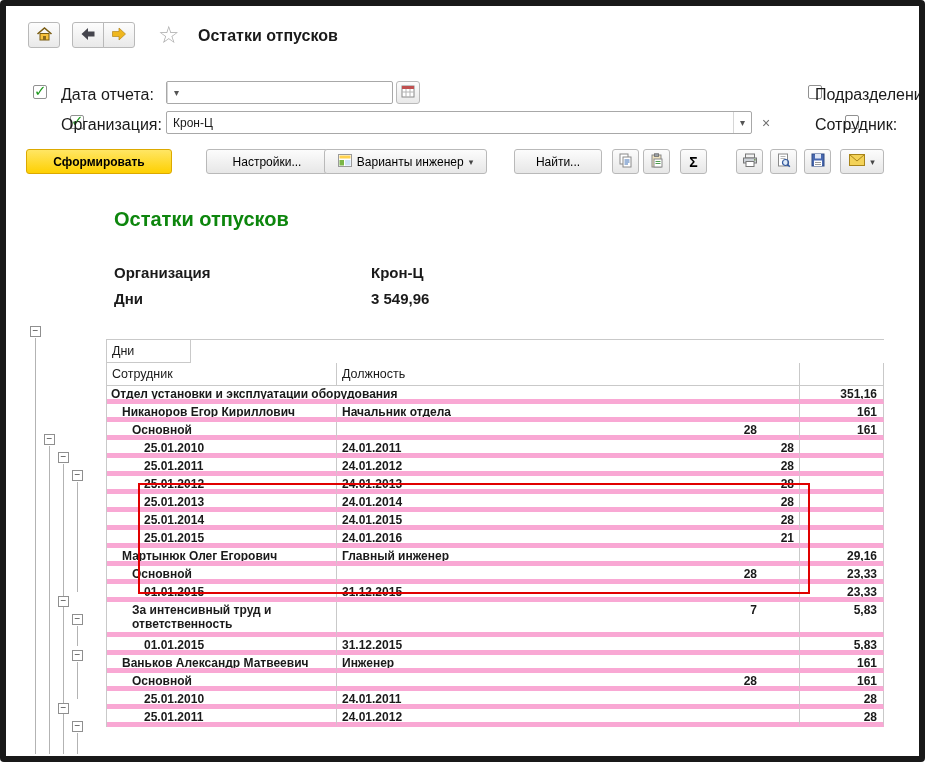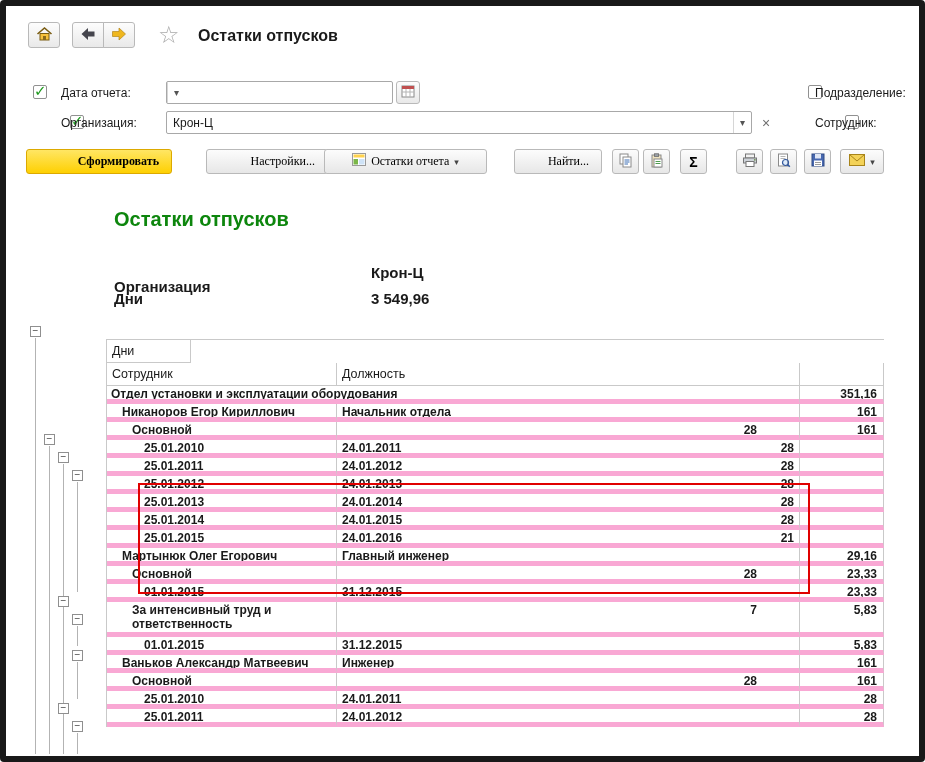--- a/index.html
+++ b/index.html
@@ -15,35 +15,35 @@
     justify-content:center;padding:0;cursor:pointer;vertical-align:top;}
   .navgrp{display:flex;}
   .navgrp .tbtn:first-child{border-radius:3px 0 0 3px;}
   .navgrp .tbtn:last-child{border-radius:0 3px 3px 0;margin-left:-1px;}
   .star{font-size:24px;color:#ababab;line-height:1;cursor:pointer;background:none;border:none;padding:0;}
   .wtitle{font-size:16px;font-weight:bold;}
   
   .chk{display:inline-block;width:14px;height:14px;background:#fff;border:1px solid #919191;
     border-radius:2px;position:relative;cursor:pointer;box-sizing:border-box;}
   .chk i{position:absolute;left:0;top:-4px;font-style:normal;color:#1f9a1f;font-size:15px;font-weight:bold;}
-  .flabel{font-size:12px;white-space:nowrap;}
+  .flabel{font-size:16px;white-space:nowrap;}
   .combo{position:absolute;height:23px;background:#fff;border:1px solid #a8a8a8;border-radius:2px;
     box-sizing:border-box;display:flex;align-items:stretch;}
   .combo .val{flex:1;padding:0 6px;font-size:12px;white-space:nowrap;overflow:hidden;
     display:flex;align-items:center;}
   .combo .arrow{width:17px;color:#555;font-size:10px;border-left:1px solid #d6d6d6;
     display:flex;align-items:center;justify-content:center;cursor:pointer;}
   .sqbtn{width:24px;height:23px;border:1px solid #b9b9b9;border-radius:3px;
     background:linear-gradient(#fdfdfd,#e9e9e9);display:inline-flex;align-items:center;
     justify-content:center;padding:0;cursor:pointer;box-sizing:border-box;}
   .xbtn{width:18px;height:23px;border:none;background:transparent;color:#6f6f6f;
     font-size:14px;cursor:pointer;padding:0;line-height:1;}
   
-  .btn{height:25px;border:1px solid #b9b9b9;border-radius:3px;font-family:Liberation Serif, serif;
-    background:linear-gradient(#fcfcfc,#e7e7e7);font-size:12px;padding:0 12px;cursor:pointer;box-sizing:border-box;text-align:right;}
+  .btn{height:25px;border:1px solid #b9b9b9;border-radius:3px;font-family:Liberation Sans, sans-serif;
+    background:linear-gradient(#fcfcfc,#e7e7e7);font-size:12px;padding:0 12px;cursor:pointer;box-sizing:border-box;}
   .btn.primary{background:linear-gradient(#ffe664,#fed002);border-color:#dca900;font-weight:bold;}
   .dropbtn{display:inline-flex;align-items:center;gap:5px;justify-content:center;}
   .dropbtn .caret{font-size:9px;color:#444;}
   .icobtn{width:27px;height:25px;border:1px solid #b9b9b9;border-radius:3px;
     background:linear-gradient(#fcfcfc,#e7e7e7);display:inline-flex;align-items:center;
     justify-content:center;padding:0;cursor:pointer;box-sizing:border-box;}
   .sumtxt{font-weight:bold;font-size:14px;line-height:1;}
   
   .rep-title{font-size:20px;font-weight:bold;color:#0d860d;}
   .orgl{font-size:15px;font-weight:bold;}
@@ -148,21 +148,21 @@
   <button class="btn abs" style="left:200px;top:143px;width:122px">Настройки...</button>
   <button class="btn dropbtn abs" style="left:318px;top:143px;width:163px">
     <span>
       <svg width="14" height="13" viewBox="0 0 14 13">
         <rect x="0.5" y="0.5" width="13" height="12" fill="#fff" stroke="#9a9a9a"></rect>
         <rect x="1.5" y="1.5" width="11" height="3" fill="#ffd24d"></rect>
         <rect x="1.5" y="6" width="4.5" height="5.5" fill="#7ab648"></rect>
         <rect x="7" y="6" width="5.5" height="5.5" fill="#cfe3f7"></rect>
       </svg>
     </span>
-    <span>Остатки отчета</span>
+    <span>Варианты инженер</span>
     <span class="caret">▾</span>
   </button>
   <button class="btn abs" style="left:508px;top:143px;width:88px">Найти...</button>
 
   <button class="icobtn abs" style="left:606px;top:143px">
     <span>
       <svg width="15" height="15" viewBox="0 0 15 15">
         <rect x="2" y="1" width="8" height="10" fill="#fff" stroke="#8a8a8a"></rect>
         <rect x="5" y="4" width="8" height="10" fill="#fff" stroke="#8a8a8a"></rect>
         <line x1="6.5" y1="7" x2="11.5" y2="7" stroke="#3c6fb4"></line>
@@ -225,21 +225,21 @@
         <rect x="0.5" y="0.5" width="15" height="11" fill="#f3d258" stroke="#a8841a"></rect>
         <path d="M0.5 0.5 L8 7 L15.5 0.5" fill="none" stroke="#a8841a"></path>
       </svg>
     </span>
     <span class="caret">▾</span>
   </button>
 
   
   <div class="rep-title abs" style="left:108px;top:202px">Остатки отпусков</div>
 
-  <div class="orgl abs" style="left:108px;top:272px">Организация</div>
+  <div class="orgl abs" style="left:108px;top:258px">Организация</div>
   <div class="orgl abs" style="left:365px;top:258px">Крон-Ц</div>
   <div class="orgl abs" style="left:108px;top:284px">Дни</div>
   <div class="orgl abs" style="left:365px;top:284px">3 549,96</div>
 
   <div class="rtable">
     <div class="hrow">
       <div class="w3">Дни</div>
     </div>
     <div class="hrow">
       <div class="w1">Сотрудник</div>

